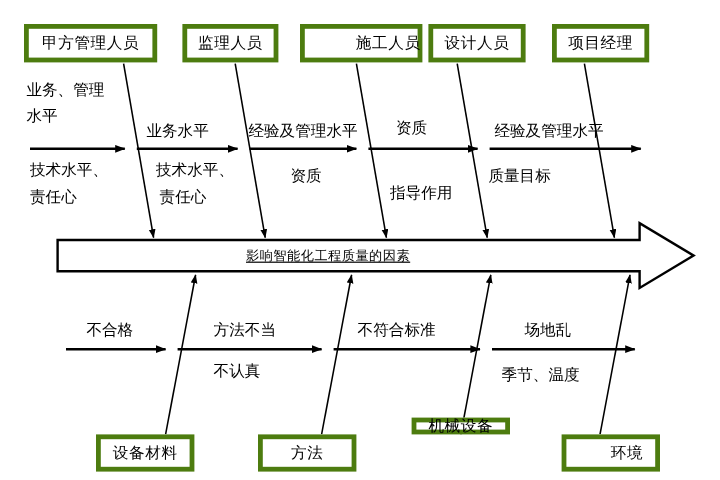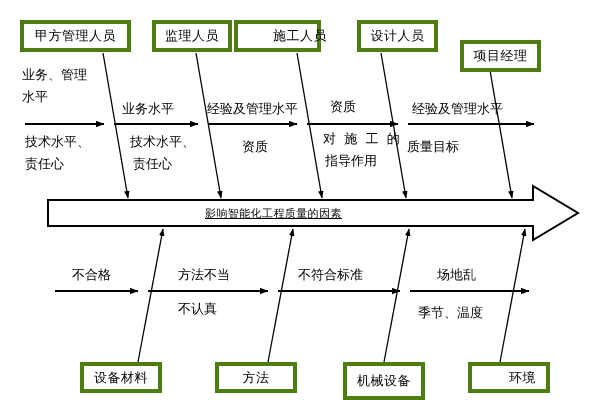--- a/index.html
+++ b/index.html
@@ -104,57 +104,56 @@
   </svg>
 
   <div class="spine-title" style="left:205px; top:206px;text-decoration:underline;">影响智能化工程质量的因素</div>
 
   <div class="cat-box" style="left:20px;  top:20px; width:111px; height:32px;">
     <span>甲方管理人员</span>
   </div>
   <div class="cat-box" style="left:152px; top:20px; width:80px;  height:32px;">
     <span>监理人员</span>
   </div>
-  <div class="cat-box" style="left:234px; top:20px; width:87px;  height:32px;padding-left:45px;">
+  <div class="cat-box" style="left:250px; top:20px; width:102px;  height:32px;padding-left:45px;">
     <span>施工人员</span>
   </div>
   <div class="cat-box" style="left:357px; top:20px; width:81px;  height:32px;">
     <span>设计人员</span>
   </div>
-  <div class="cat-box" style="left:460px; top:20px; width:81px;  height:32px;margin-top:20px;">
+  <div class="cat-box" style="left:460px; top:20px; width:81px;  height:32px;">
     <span>项目经理</span>
   </div>
 
   <div class="cat-box" style="left:80px;  top:362px; width:82px; height:31px;">
     <span>设备材料</span>
   </div>
   <div class="cat-box" style="left:215px; top:362px; width:82px; height:31px;">
     <span>方法</span>
   </div>
-  <div class="cat-box" style="left:343px; top:362px; width:82px; height:38px;">
+  <div class="cat-box" style="left:343px; top:348px; width:82px; height:14px;">
     <span>机械设备</span>
   </div>
   <div class="cat-box" style="left:468px; top:362px; width:82px; height:31px;padding-left:27px;">
     <span>环境</span>
   </div>
 
   <div class="cause-label" style="left:22px; top:66px;">业务、管理</div>
   <div class="cause-label" style="left:22px; top:88px;">水平</div>
   <div class="cause-label" style="left:25px; top:133px;">技术水平、</div>
   <div class="cause-label" style="left:25px; top:155px;">责任心</div>
 
   <div class="cause-label" style="left:122px; top:100px;">业务水平</div>
   <div class="cause-label" style="left:130px; top:133px;">技术水平、</div>
   <div class="cause-label" style="left:133px; top:155px;">责任心</div>
 
   <div class="cause-label" style="left:207px; top:100px;">经验及管理水平</div>
   <div class="cause-label" style="left:242px; top:138px;">资质</div>
 
   <div class="cause-label" style="left:330px; top:98px;">资质</div>
-  <div class="cause-label wide" style="left:323px; top:130px;">对 施 工 的</div>
   <div class="cause-label" style="left:325px; top:152px;">指导作用</div>
 
   <div class="cause-label" style="left:412px; top:100px;">经验及管理水平</div>
   <div class="cause-label" style="left:407px; top:138px;">质量目标</div>
 
   <div class="cause-label" style="left:72px; top:266px;">不合格</div>
 
   <div class="cause-label" style="left:178px; top:266px;">方法不当</div>
   <div class="cause-label" style="left:178px; top:300px;">不认真</div>
 

